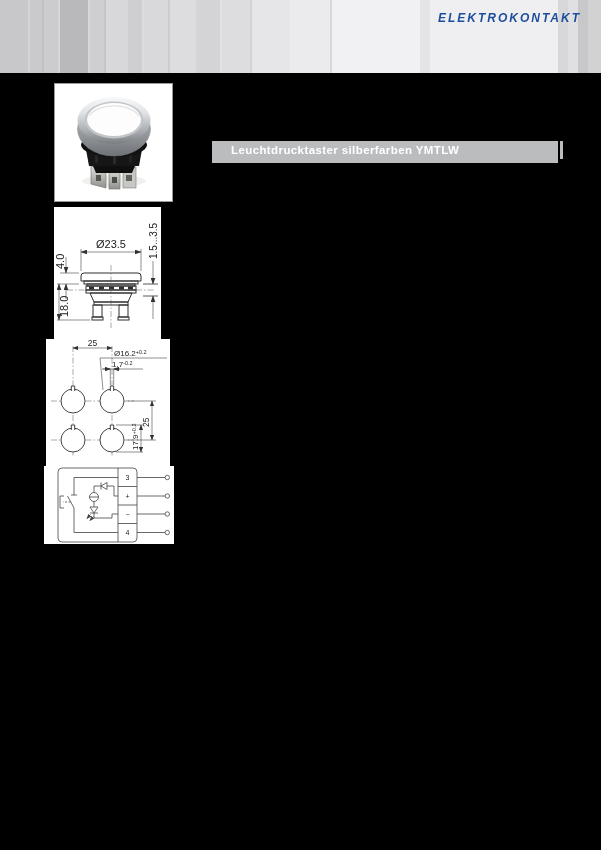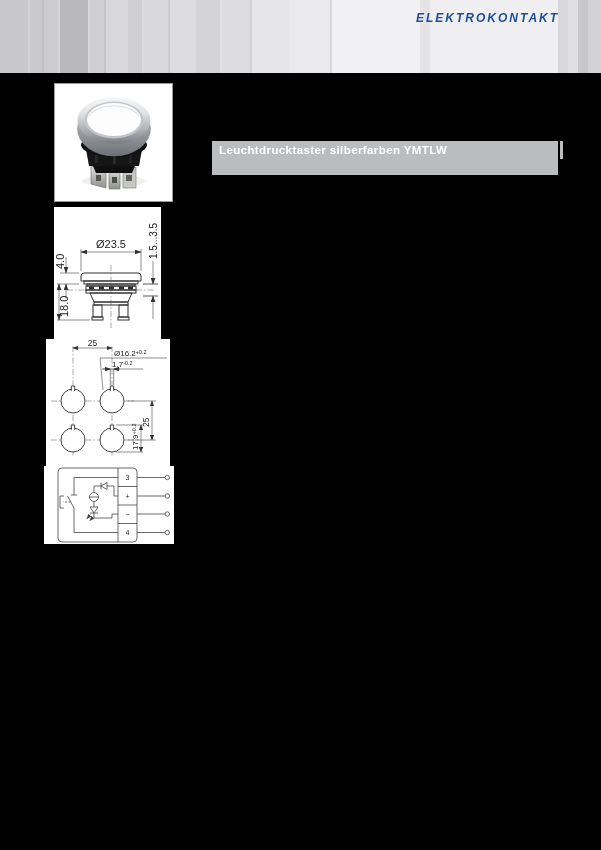--- a/index.html
+++ b/index.html
@@ -35,36 +35,36 @@
   .logo-word {
     position:relative; border:3.5px solid #1c4e9c; border-radius:15px;
     padding:0 8px 0 11px; height:27px; display:flex; align-items:center;
   }
   .logo-word .txt {
     display:inline-block; transform:scaleX(0.82); transform-origin:left center;
     font-weight:bold; font-size:23px; letter-spacing:-0.5px; color:#1c4e9c; line-height:1;
   }
   .logo-reg { position:absolute; right:-12px; top:-6px; font-size:10px; font-weight:bold; color:#1c4e9c; }
   .logo-sub {
-    margin-top:3px; font-size:12px; font-weight:bold; font-style:italic;
+    margin-top:3px; text-align:right; font-size:12px; font-weight:bold; font-style:italic;
     letter-spacing:2px; color:#1c4e9c; white-space:nowrap;
   }
 
   
   .box { position:absolute; background:#fff; }
   .photo-box { left:54px; top:83px; width:119px; height:119px; border:1px solid #999; box-sizing:border-box; }
   .dim-box   { left:54px; top:207px; width:107px; height:144px; }
   .drill-box { left:46px; top:339px; width:124px; height:144px; }
   .circ-box  { left:44px; top:466px; width:130px; height:78px; }
 
   
   .title-bar {
-    position:absolute; left:212px; top:141px; width:346px; height:34px;
+    position:absolute; left:212px; top:141px; width:346px; height:22px;
     background:#bbbcbe; color:#fff; font-weight:bold; font-size:11.5px;
-    line-height:18px; padding-left:7px; box-sizing:border-box; letter-spacing:0.4px;
+    line-height:18px; padding-left:19px; box-sizing:border-box; letter-spacing:0.4px;
     white-space:nowrap; overflow:hidden;
   }
   .title-bar-end {
     position:absolute; left:560px; top:141px; width:3px; height:18px; background:#bbbcbe;
   }
 
   svg { display:block; }
   text { font-family:"Liberation Sans", sans-serif; fill:#222; }
 </style>
 </head>

